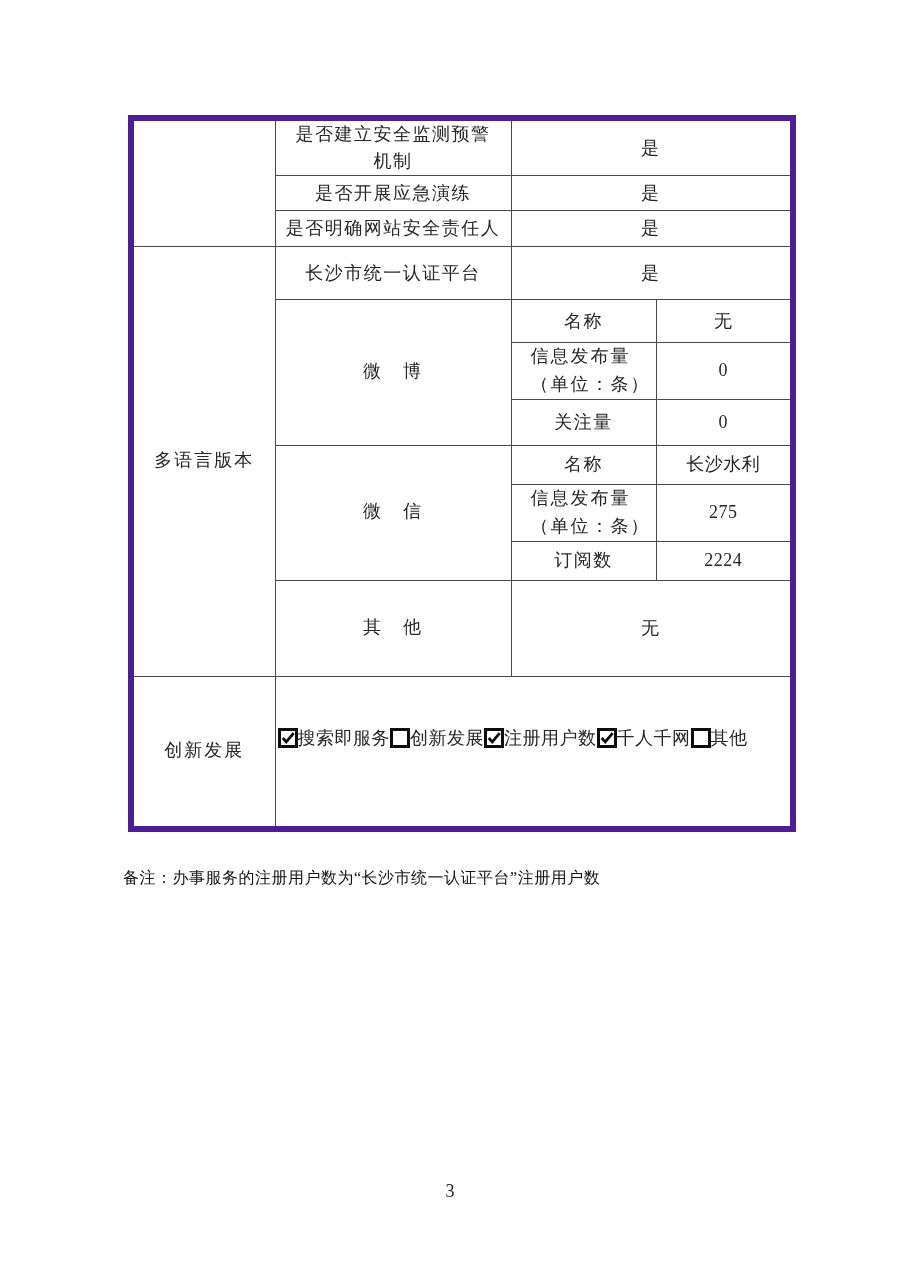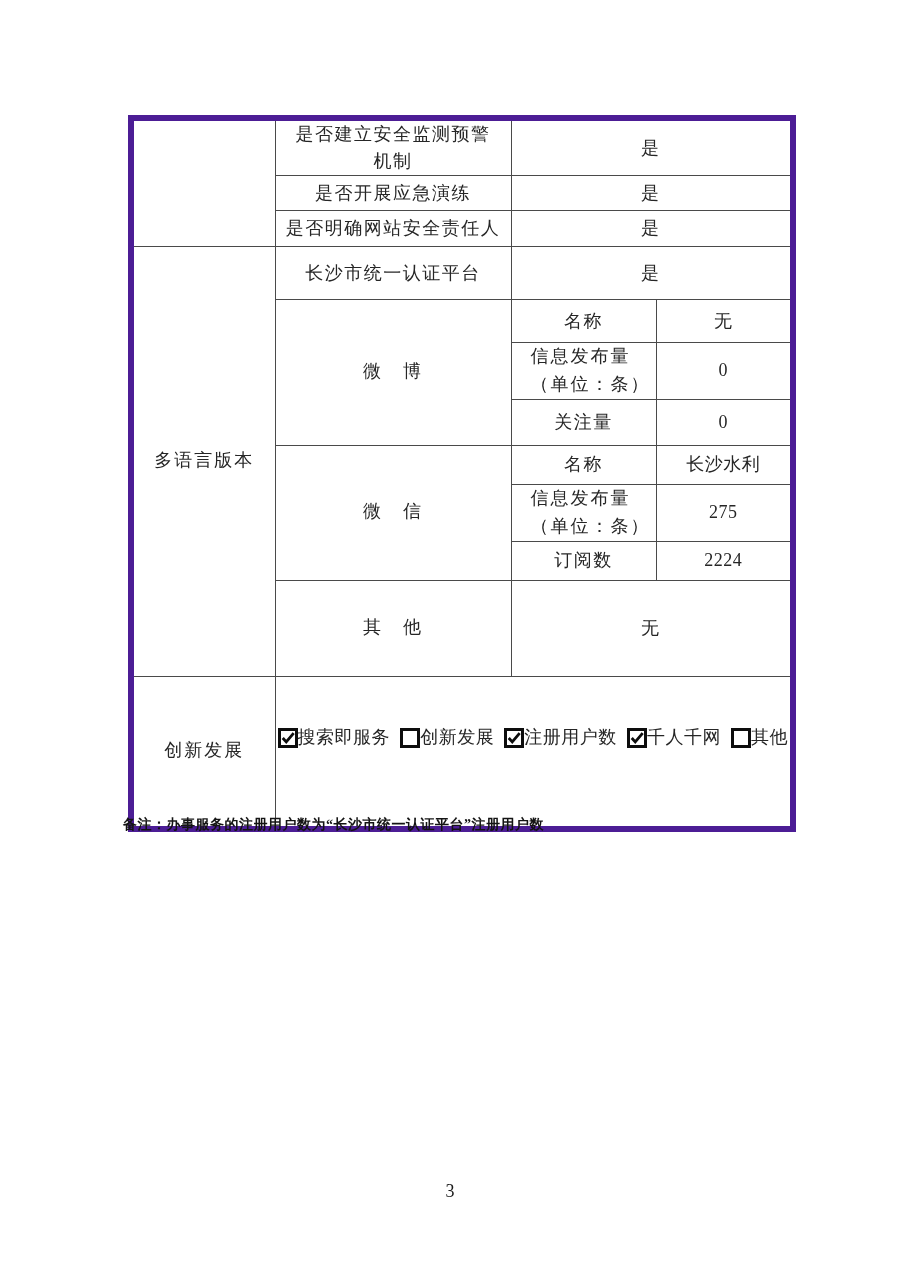--- a/index.html
+++ b/index.html
@@ -47,44 +47,43 @@
     padding-left: 19px;
     letter-spacing: 2px;
     line-height: 1.55;
   }
   td.value-cell { letter-spacing: 0.5px; }
   td.section-cell { letter-spacing: 2px; font-family: Liberation Mono, monospace; }
 
   
   .cb-line {
     display: flex;
-    justify-content: space-between;
+    justify-content: flex-start;
     align-items: center;
     margin-top: -26px;
     white-space: nowrap;
-    font-family: Liberation Mono, monospace;
   }
   .cb-item { display: inline-flex; align-items: center; font-size: 18px; letter-spacing: 0.5px; }
   .cb-box {
     width: 20px; height: 20px;
     border: 3px solid #0d0d0d;
     background: #fff;
     display: inline-flex;
     align-items: center;
     justify-content: center;
     flex: none;
   }
   .cb-box svg { display: none; }
   .cb-box.checked svg { display: block; }
 
   .footnote {
     position: absolute;
-    left: 123px; top: 816px;
-    font-size: 14px;
-    font-weight: bold;
+    left: 123px; top: 868px;
+    font-size: 16px;
+    font-weight: normal;
     color: #141414;
     letter-spacing: 0.5px;
   }
   .page-number {
     position: absolute;
     left: 0; top: 1181px;
     width: 900px;
     text-align: center;
     font-size: 18px;
     color: #1a1a1a;

